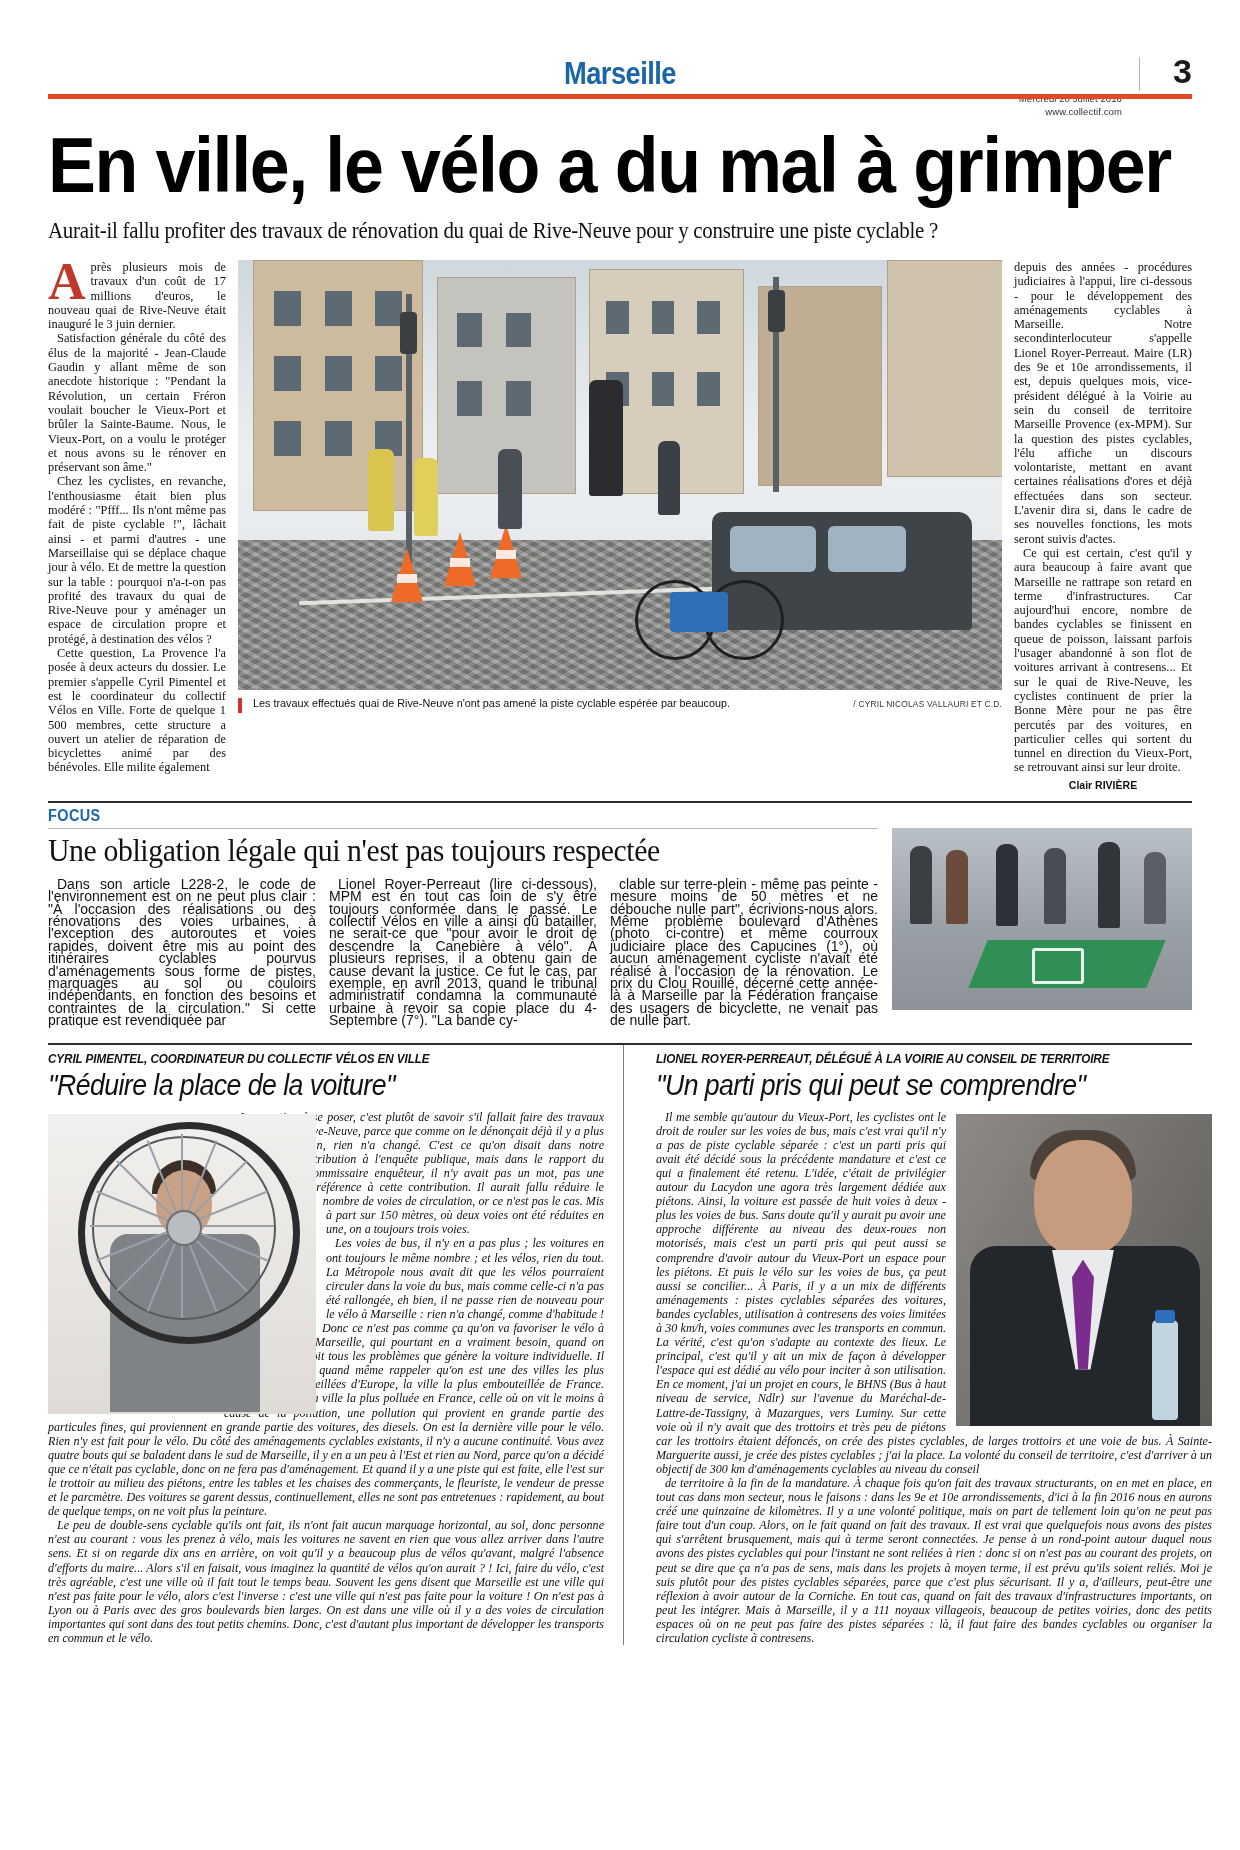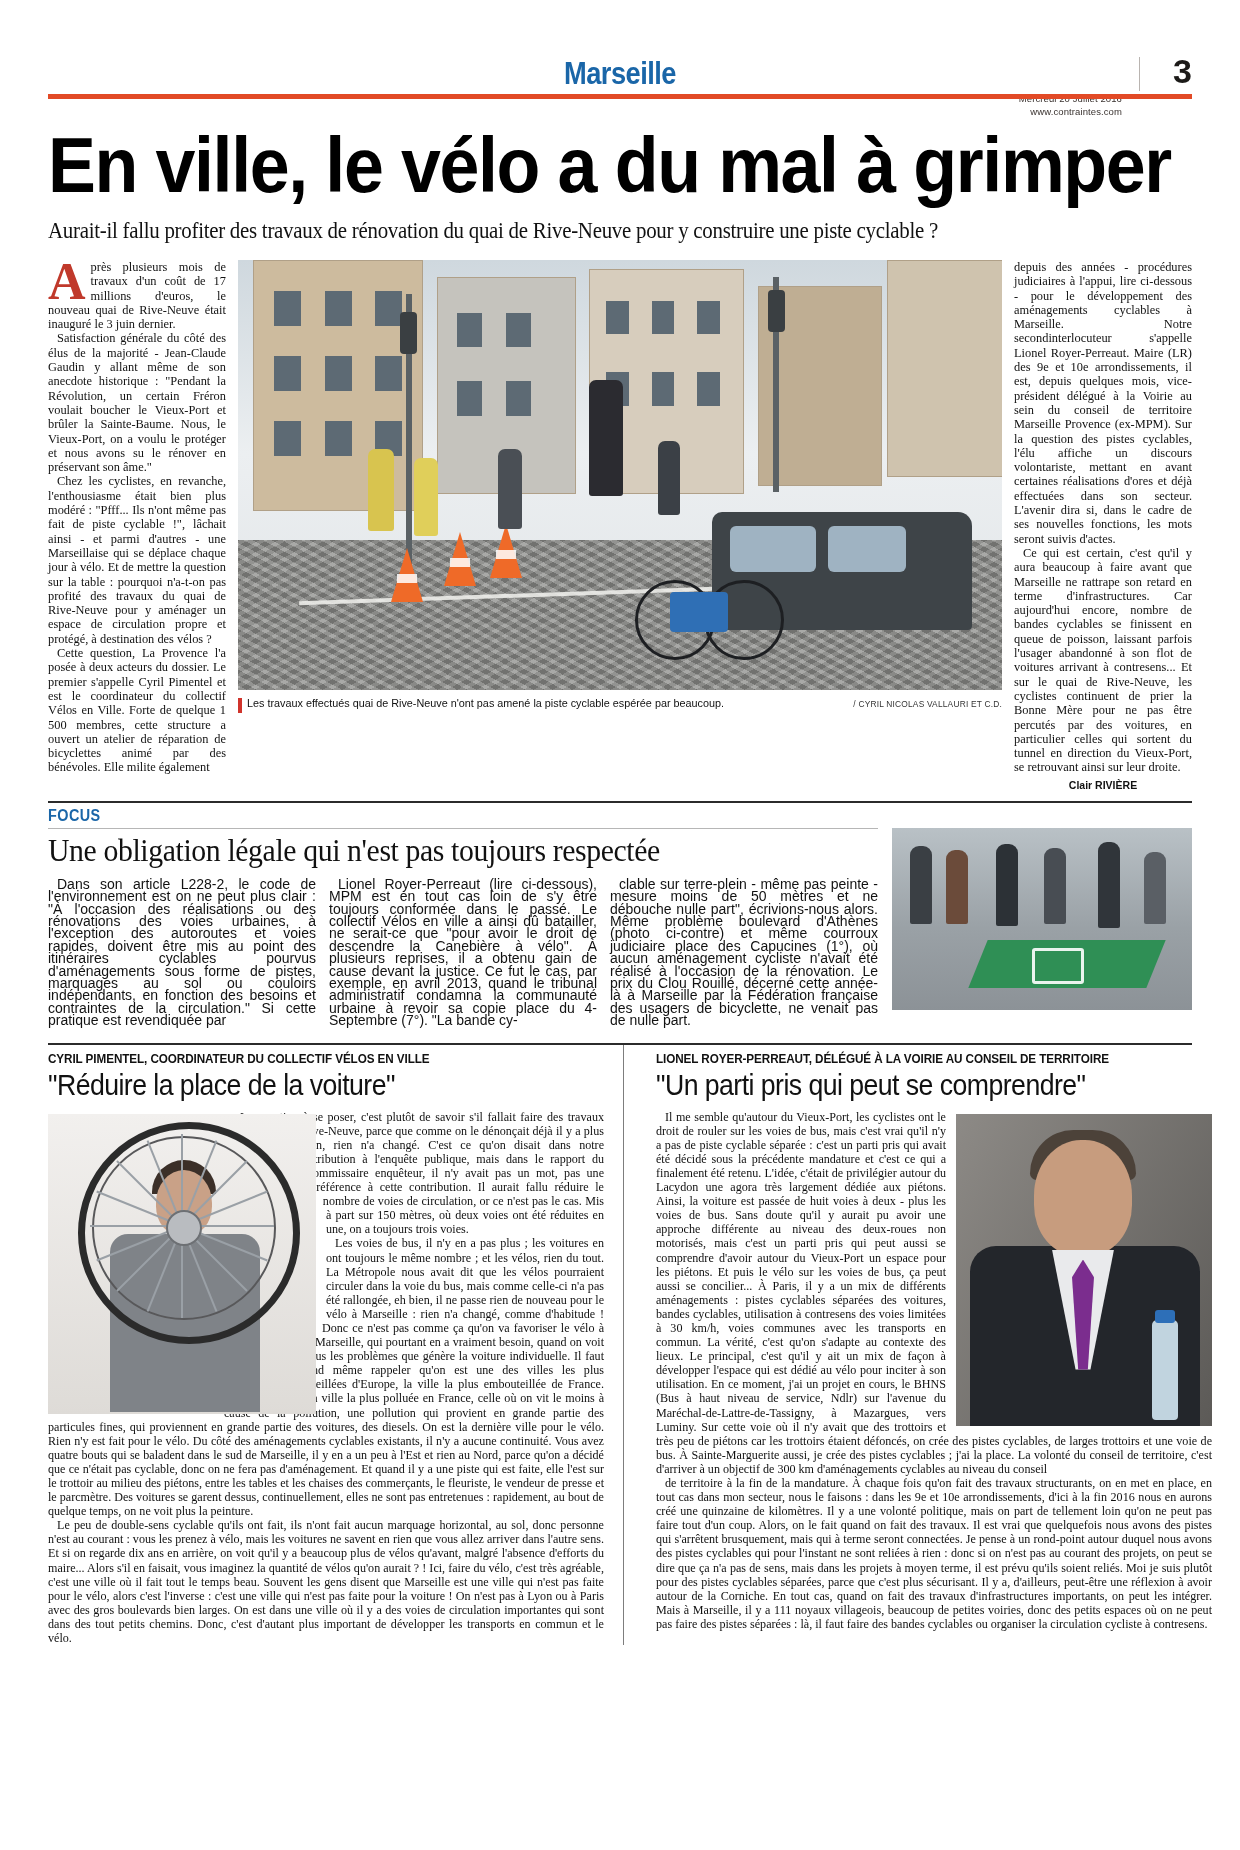--- a/index.html
+++ b/index.html
@@ -123,21 +123,21 @@
     width:100%;
     height:430px;
     position:relative;
     overflow:hidden;
     background:#9aa3ab;
   }
   .caption-row{
     margin-top:7px;
     display:flex;
     align-items:flex-start;
-    gap:5px;
+    gap:11px;
   }
   .cap-bar{width:4px;height:15px;background:#d0342c;flex:0 0 4px;margin-top:1px;}
   .caption{
     font-family:"Liberation Sans", sans-serif;
     font-size:11.4px;
     line-height:13px;
     color:#111;
     flex:1 1 auto;
     transform:scaleX(0.95);
     transform-origin:left center;
@@ -218,20 +218,21 @@
 
   
   .iv-sep{
     margin:16px 48px 0 48px;
     border-top:2px solid #2b2b2b;
   }
   .iv-wrap{
     margin:0 28px 0 48px;
     display:flex;
     gap:3px;
+    font-style:italic;
   }
   .iv-col{flex:1 1 0;position:relative;padding-top:7px;}
   .iv-col.right{padding-left:32px;border-left:1px solid #7d7d7d;margin-left:16px;}
   .iv-kicker{
     font-family:"Liberation Sans", sans-serif;
     font-weight:bold;
     font-size:12.6px;
     letter-spacing:-0.1px;
     color:#111;
     transform:scaleX(0.93);
@@ -320,21 +321,21 @@
 </style>
 </head>
 <body>
 
 <div class="page">
 
   <div class="masthead">
     <div class="mast-title">Marseille</div>
     <div class="mast-meta">
       <div>Mercredi 20 Juillet 2016</div>
-      <div>www.contraintes.com</div>
+      <div>www.collectif.com</div>
     </div>
     <div class="mast-divider"></div>
     <div class="mast-pagenum">3</div>
     <div class="mast-rule"></div>
   </div>
 
   <div class="headline">En ville, le vélo a du mal à grimper</div>
   <div class="deck">Aurait-il fallu profiter des travaux de rénovation du quai de Rive-Neuve pour y construire une piste cyclable ?</div>
 
   <div class="top-wrap">

